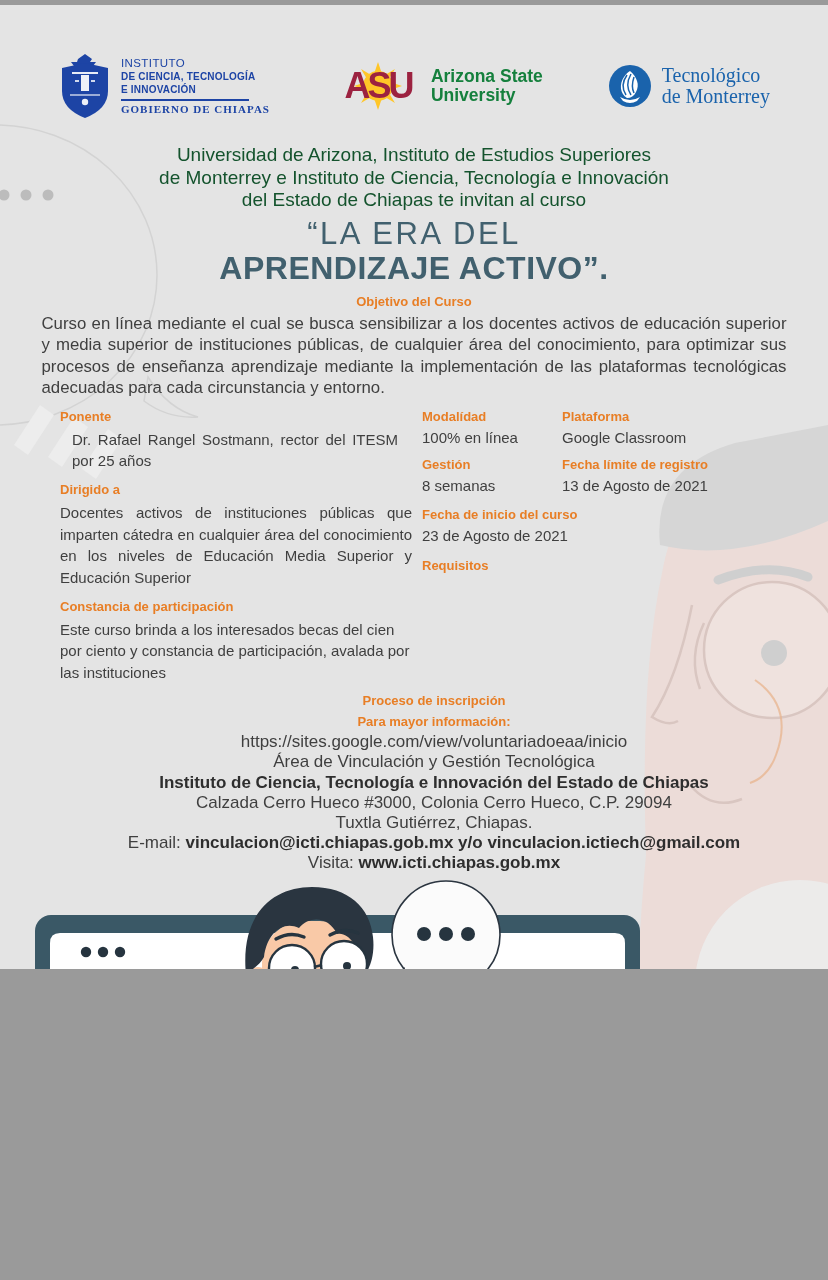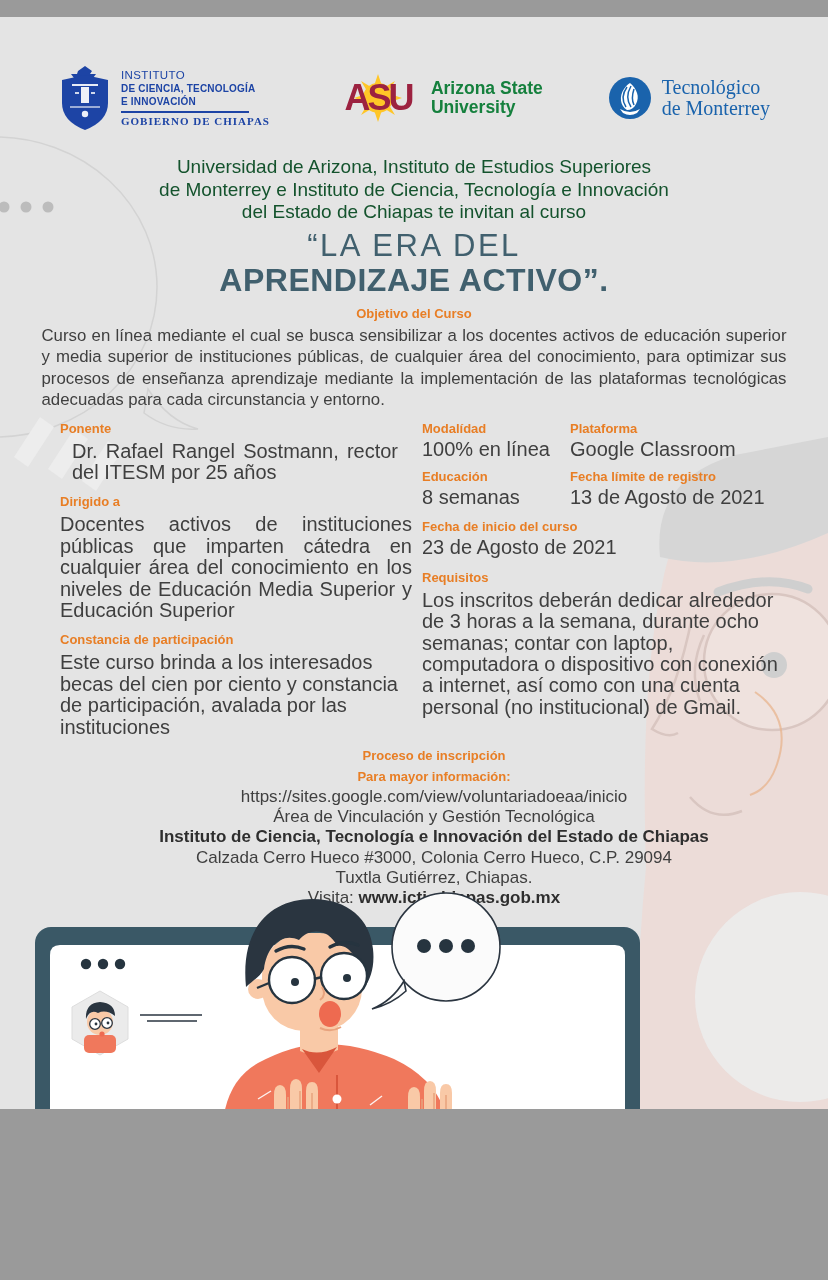--- a/index.html
+++ b/index.html
@@ -1,16 +1,16 @@
 <!DOCTYPE html>
 <html><head>
 <meta charset="utf-8">
 <style>
   html,body{margin:0;padding:0;background:#9a9a9a;}
-  .page{position:relative;width:828px;height:1092px;margin:17px auto;background:#e4e4e4;
+  .page{position:relative;width:828px;height:964px;margin:5px auto;background:#e4e4e4;
         overflow:hidden;font-family:"Liberation Sans",sans-serif;color:#3f3f3f;}
   svg text{font-family:"Liberation Sans",sans-serif;}
   .decor{position:absolute;z-index:0;}
   .content{position:absolute;inset:0;z-index:2;}
   .illus{position:absolute;left:0;top:870px;z-index:3;}
 
   
   .logos{display:flex;justify-content:space-between;align-items:center;padding:44px 58px 0 58px;height:74px;}
   .logo{display:flex;align-items:center;gap:9px;}
   .icti-text{color:#1d44a5;line-height:13px;}
@@ -28,25 +28,25 @@
   .title-l2{font-size:32px;font-weight:bold;letter-spacing:.5px;line-height:34px;}
 
   .h-orange{color:#e87e25;font-weight:bold;font-size:13px;line-height:21px;}
   .objetivo-h{margin-top:6px;text-align:center;}
   .objetivo-body{width:745px;margin:1px auto 0 auto;font-size:16.8px;line-height:21.5px;text-align:justify;}
 
   
   .cols{display:flex;margin:7px 0 0 60px;}
   .col-left{width:352px;}
   .col-right{width:372px;margin-left:10px;}
-  .body-txt{font-size:20px;line-height:21.4px;}
+  .body-txt{font-size:15px;line-height:21.4px;}
   .just{text-align:justify;}
   .ponente-body{padding-left:12px;width:326px;}
   .mt8{margin-top:8px;} .mt6{margin-top:6px;} .mt2{margin-top:2px;}
-  .rgrid{display:grid;grid-template-columns:140px 1fr;column-gap:8px;}
+  .rgrid{display:grid;grid-template-columns:140px 1fr;column-gap:0;}
   .req-body{width:366px;}
 
   
   .center-block{text-align:center;margin-top:7px;font-size:17px;line-height:20.2px;}
   .center-block .row{white-space:nowrap;padding-left:40px;}
   b.inline{font-weight:bold;color:#2e2e2e;}
 
   .u-dot{fill:#bcbcbc;}
 </style>
 </head>
@@ -164,40 +164,45 @@
       </div>
 
       <div class="col-right">
         <div class="rgrid">
           <div class="h-orange">Modalídad</div>
           <div class="h-orange">Plataforma</div>
           <div class="body-txt">100% en línea</div>
           <div class="body-txt">Google Classroom</div>
         </div>
         <div class="rgrid mt6">
-          <div class="h-orange">Educación</div>
+          <div class="h-orange">Gestión</div>
           <div class="h-orange">Fecha límite de registro</div>
           <div class="body-txt">8 semanas</div>
           <div class="body-txt">13 de Agosto de 2021</div>
         </div>
         <div class="h-orange mt8">Fecha de inicio del curso</div>
         <div class="body-txt">23 de Agosto de 2021</div>
         <div class="h-orange mt8">Requisitos</div>
-        <div class="body-txt req-body mt2">Los inscritos deberán dedicar alrededor de 3 horas a la semana, durante ocho semanas; contar con laptop, computadora o dispositivo con conexión a internet, así como con una cuenta personal (no institucional) de Gmail.</div>
       </div>
     </div>
 
     <div class="center-block">
       <div class="row h-orange">Proceso de inscripción</div>
       <div class="row h-orange">Para mayor información:</div>
       <div class="row">https://sites.google.com/view/voluntariadoeaa/inicio</div>
       <div class="row">Área de Vinculación y Gestión Tecnológica</div>
       <div class="row" style="font-weight:bold;color:#2e2e2e;">Instituto de Ciencia, Tecnología e Innovación del Estado de Chiapas</div>
       <div class="row">Calzada Cerro Hueco #3000, Colonia Cerro Hueco, C.P. 29094</div>
       <div class="row">Tuxtla Gutiérrez, Chiapas.</div>
+      <div class="row">
+        <span>E-mail:</span>
+        <b class="inline">vinculacion@icti.chiapas.gob.mx</b>
+        <b class="inline">y/o</b>
+        <b class="inline">vinculacion.ictiech@gmail.com</b>
+      </div>
       <div class="row">
         <span>Visita:</span>
         <b class="inline">www.icti.chiapas.gob.mx</b>
       </div>
     </div>
   </div>
 
   <svg class="illus" width="828" height="410" viewBox="0 0 828 410">
 
     <rect x="26" y="398" width="802" height="12" fill="#2e4753"></rect>

